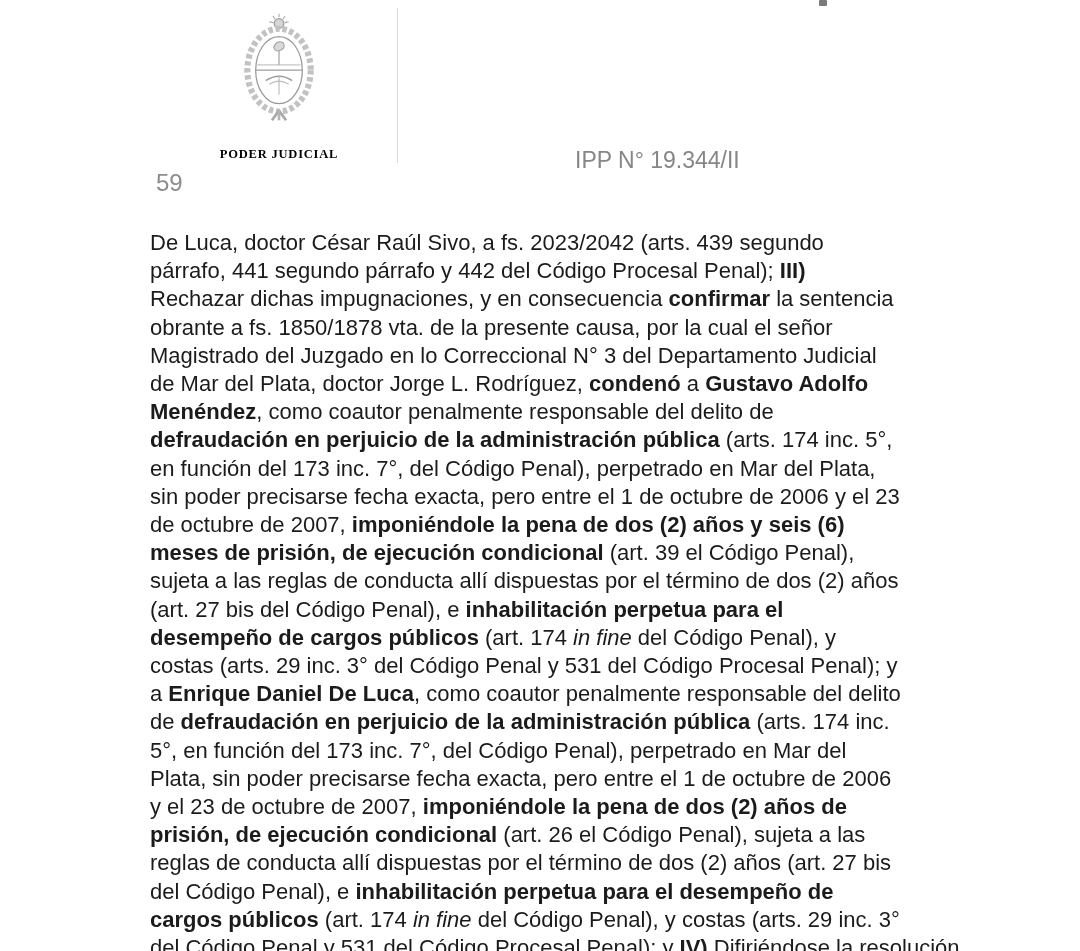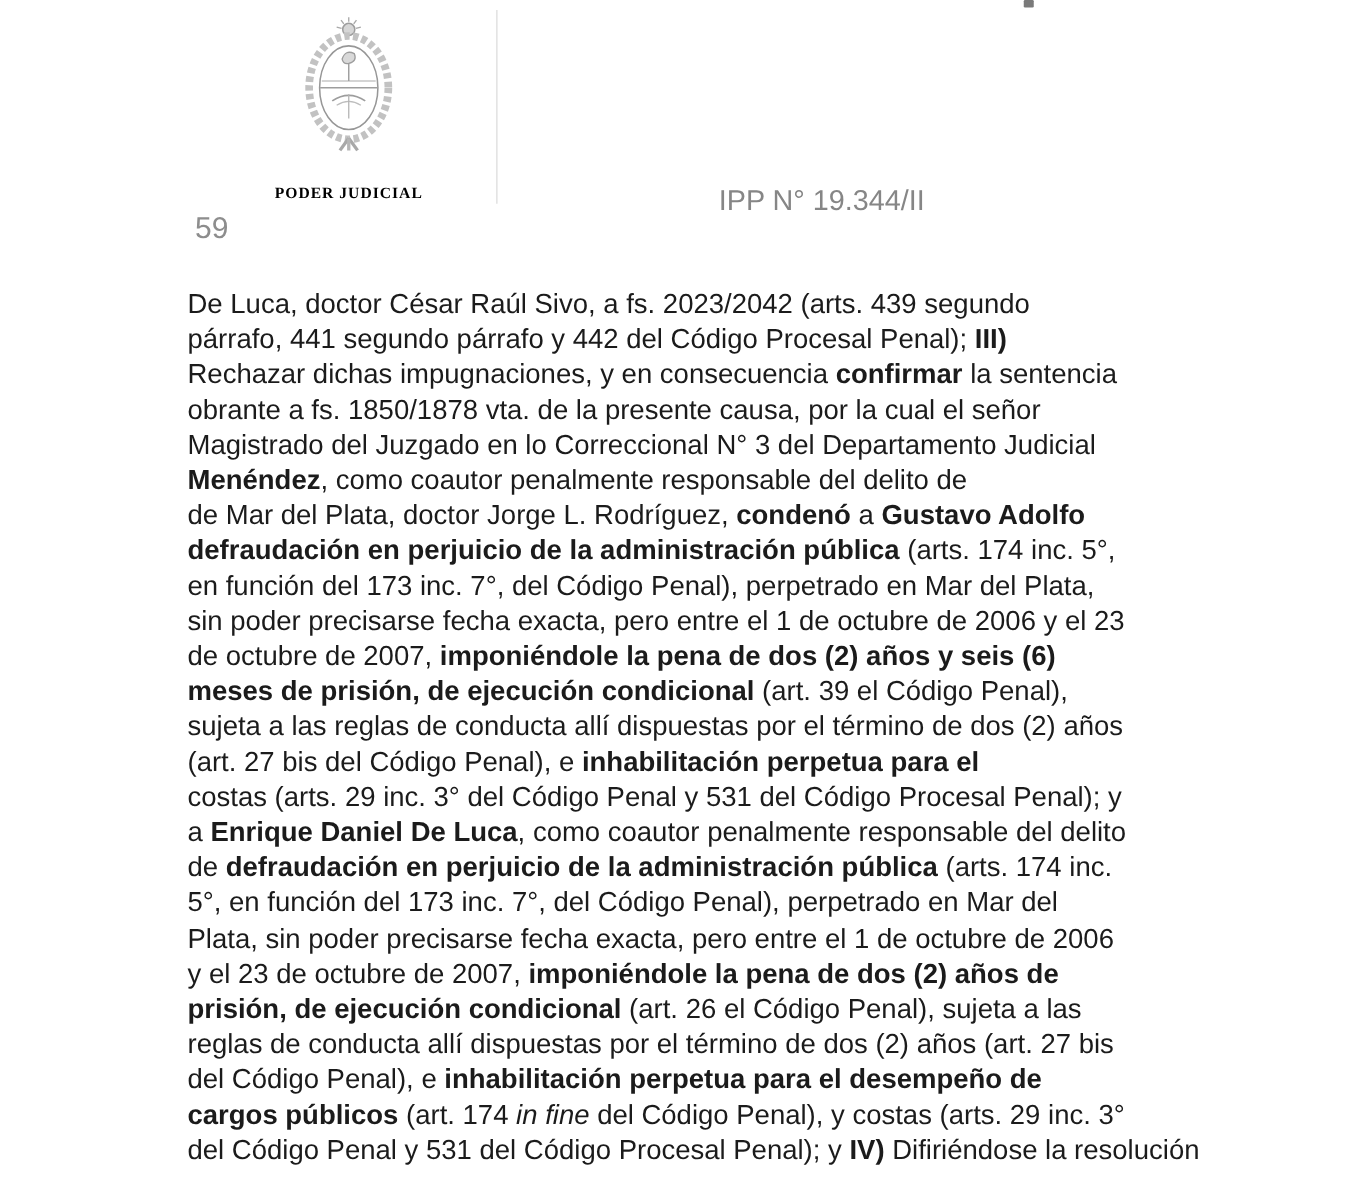--- a/index.html
+++ b/index.html
@@ -149,29 +149,30 @@
   <div class="page-number">59</div>
 
   <div class="case-number">IPP N° 19.344/II</div>
 
   <div class="doc-body">
       <div class="line"><span>De Luca, doctor César Raúl Sivo, a fs. 2023/2042 (arts. 439 segundo</span></div>
       <div class="line"><span>párrafo, 441 segundo párrafo y 442 del Código Procesal Penal); </span><span class="b">III)</span></div>
       <div class="line"><span>Rechazar dichas impugnaciones, y en consecuencia </span><span class="b">confirmar</span><span> la sentencia</span></div>
       <div class="line"><span>obrante a fs. 1850/1878 vta. de la presente causa, por la cual el señor</span></div>
       <div class="line"><span>Magistrado del Juzgado en lo Correccional N° 3 del Departamento Judicial</span></div>
+      <div class="line"><span>de Mar del Plata, doctor Jorge L. Rodríguez, </span><span class="b">condenó</span><span> a </span><span class="b">Gustavo Adolfo</span></div>
       <div class="line"><span class="b">Menéndez</span><span>, como coautor penalmente responsable del delito de</span></div>
-      <div class="line"><span>de Mar del Plata, doctor Jorge L. Rodríguez, </span><span class="b">condenó</span><span> a </span><span class="b">Gustavo Adolfo</span></div>
       <div class="line"><span class="b">defraudación en perjuicio de la administración pública</span><span> (arts. 174 inc. 5°,</span></div>
       <div class="line"><span>en función del 173 inc. 7°, del Código Penal), perpetrado en Mar del Plata,</span></div>
       <div class="line"><span>sin poder precisarse fecha exacta, pero entre el 1 de octubre de 2006 y el 23</span></div>
       <div class="line"><span>de octubre de 2007, </span><span class="b">imponiéndole la pena de dos (2) años y seis (6)</span></div>
       <div class="line"><span class="b">meses de prisión, de ejecución condicional</span><span> (art. 39 el Código Penal),</span></div>
       <div class="line"><span>sujeta a las reglas de conducta allí dispuestas por el término de dos (2) años</span></div>
       <div class="line"><span>(art. 27 bis del Código Penal), e </span><span class="b">inhabilitación perpetua para el</span></div>
+      <div class="line"><span class="b">desempeño de cargos públicos</span><span> (art. 174 </span><span class="it">in fine</span><span> del Código Penal), y</span></div>
       <div class="line"><span>costas (arts. 29 inc. 3° del Código Penal y 531 del Código Procesal Penal); y</span></div>
       <div class="line"><span>a </span><span class="b">Enrique Daniel De Luca</span><span>, como coautor penalmente responsable del delito</span></div>
       <div class="line"><span>de </span><span class="b">defraudación en perjuicio de la administración pública</span><span> (arts. 174 inc.</span></div>
       <div class="line"><span>5°, en función del 173 inc. 7°, del Código Penal), perpetrado en Mar del</span></div>
       <div class="line"><span>Plata, sin poder precisarse fecha exacta, pero entre el 1 de octubre de 2006</span></div>
       <div class="line"><span>y el 23 de octubre de 2007, </span><span class="b">imponiéndole la pena de dos (2) años de</span></div>
       <div class="line"><span class="b">prisión, de ejecución condicional</span><span> (art. 26 el Código Penal), sujeta a las</span></div>
       <div class="line"><span>reglas de conducta allí dispuestas por el término de dos (2) años (art. 27 bis</span></div>
       <div class="line"><span>del Código Penal), e </span><span class="b">inhabilitación perpetua para el desempeño de</span></div>
       <div class="line"><span class="b">cargos públicos</span><span> (art. 174 </span><span class="it">in fine</span><span> del Código Penal), y costas (arts. 29 inc. 3°</span></div>

